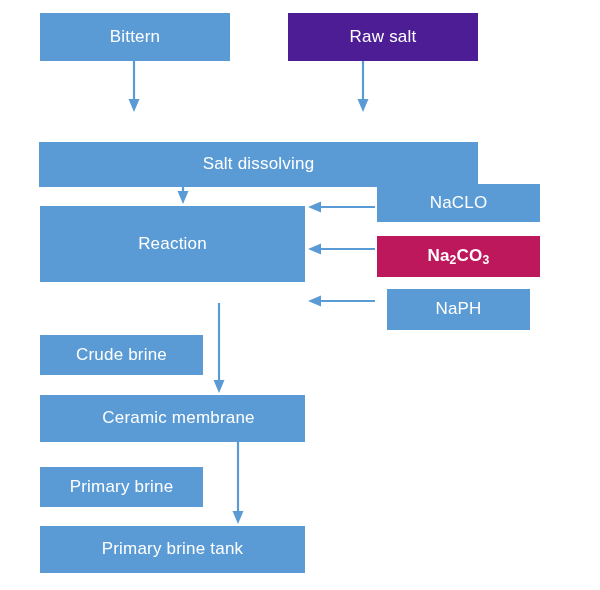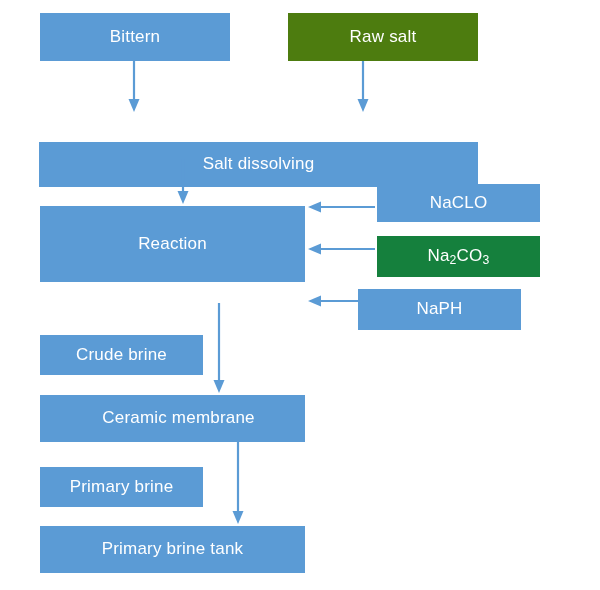--- a/index.html
+++ b/index.html
@@ -84,36 +84,36 @@
         <polygon points="219,393 213.5,380 224.5,380" fill="#5B9BD5"></polygon>
       </g>
       <g>
         <line x1="238" y1="442" x2="238" y2="513" stroke="#5B9BD5" stroke-width="2.2"></line>
         <polygon points="238,524 232.5,511 243.5,511" fill="#5B9BD5"></polygon>
       </g>
     </svg>
 <div class="node" style="left: 40px; top: 13px; width: 190px; height: 48px; background: rgb(91, 155, 213); color: rgb(255, 255, 255);">
       <span class="lbl">Bittern</span>
     </div>
-    <div class="node" style="left: 288px; top: 13px; width: 190px; height: 48px; background: #4d7c0f; color: rgb(255, 255, 255);">
+    <div class="node" style="left: 288px; top: 13px; width: 190px; height: 48px; background: #4c1d95; color: rgb(255, 255, 255);">
       <span class="lbl">Raw salt</span>
     </div>
     <div class="node" style="left: 39px; top: 114px; width: 439px; height: 45px; background: rgb(91, 155, 213); color: rgb(255, 255, 255); margin-top: 28px;">
       <span class="lbl">Salt dissolving</span>
     </div>
     <div class="node" style="left: 40px; top: 206px; width: 265px; height: 76px; background: rgb(91, 155, 213); color: rgb(255, 255, 255);">
       <span class="lbl">Reaction</span>
     </div>
     <div class="node" style="left: 377px; top: 184px; width: 163px; height: 38px; background: rgb(91, 155, 213); color: rgb(255, 255, 255);">
       <span class="lbl">NaCLO</span>
     </div>
-    <div class="node" style="left: 377px; top: 236px; width: 163px; height: 41px; background: #15803d; color: rgb(255, 255, 255);">
+    <div class="node" style="left: 377px; top: 236px; width: 163px; height: 41px; background: #be185d; color: rgb(255, 255, 255); font-weight: bold;">
       <span class="lbl">Na<sub>2</sub>CO<sub>3</sub></span>
     </div>
-    <div class="node" style="left: 358px; top: 289px; width: 163px; height: 41px; background: rgb(91, 155, 213); color: rgb(255, 255, 255);">
+    <div class="node" style="left: 387px; top: 289px; width: 143px; height: 41px; background: rgb(91, 155, 213); color: rgb(255, 255, 255);">
       <span class="lbl">NaPH</span>
     </div>
     <div class="node" style="left: 40px; top: 335px; width: 163px; height: 40px; background: rgb(91, 155, 213); color: rgb(255, 255, 255);">
       <span class="lbl">Crude brine</span>
     </div>
     <div class="node" style="left: 40px; top: 395px; width: 265px; height: 47px; background: rgb(91, 155, 213); color: rgb(255, 255, 255); padding-left: 12px;">
       <span class="lbl">Ceramic membrane</span>
     </div>
     <div class="node" style="left: 40px; top: 467px; width: 163px; height: 40px; background: rgb(91, 155, 213); color: rgb(255, 255, 255);">
       <span class="lbl">Primary brine</span>

